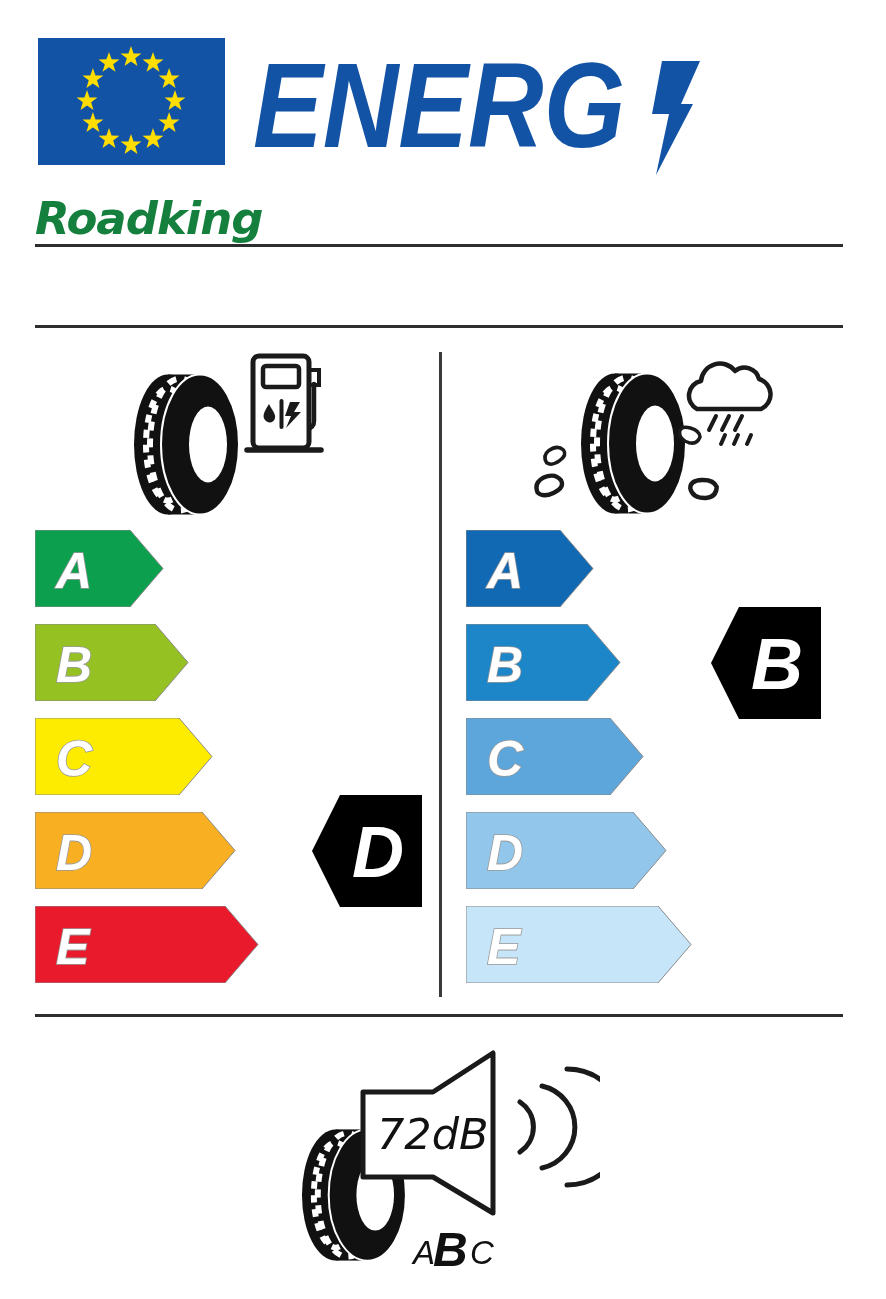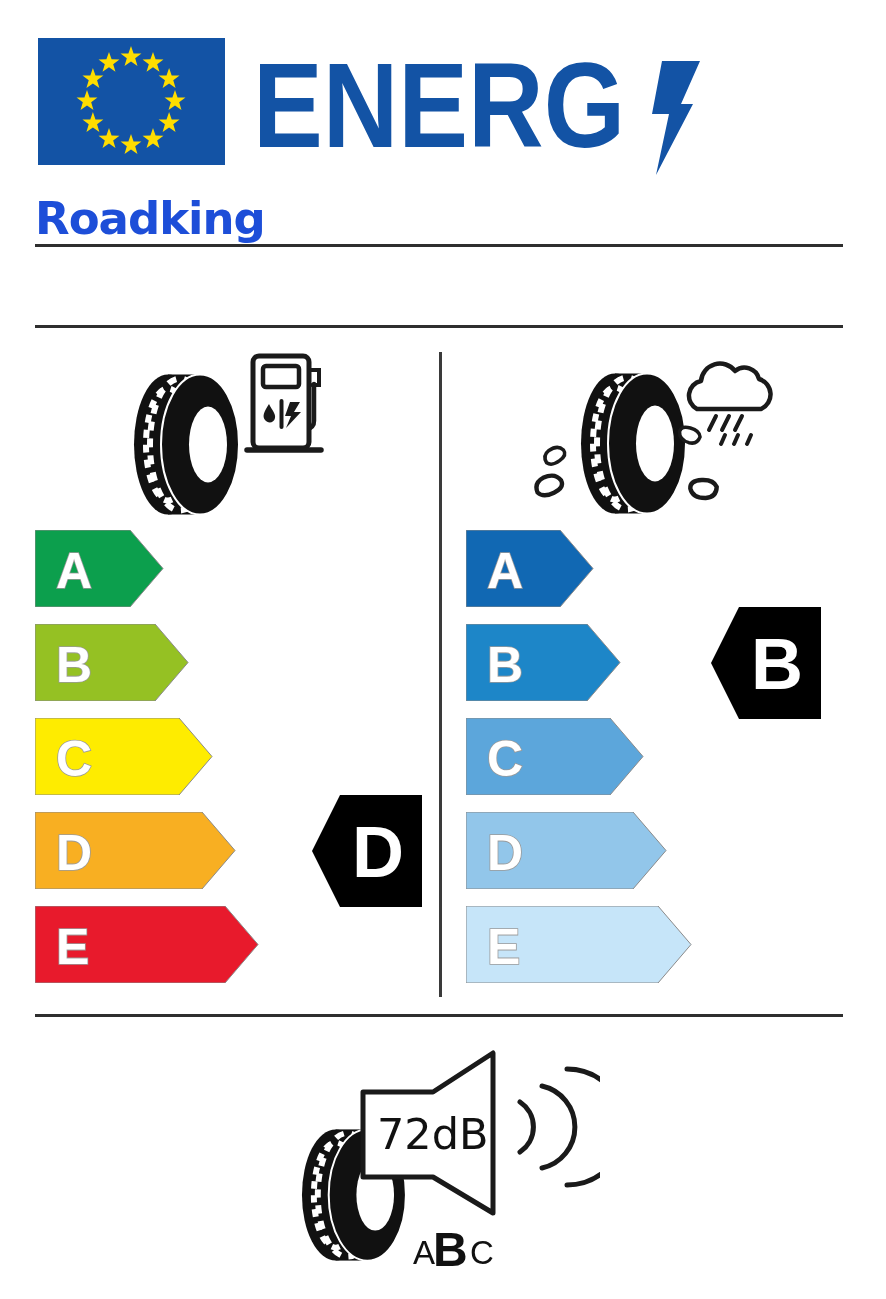--- a/index.html
+++ b/index.html
@@ -1,19 +1,19 @@
 <!DOCTYPE html>
 <html><head>
 <meta charset="utf-8">
 <style>
   html,body{margin:0;padding:0;background:#ffffff;}
   body{font-family:"DejaVu Sans", sans-serif;}
-  .label{position:relative;width:843px;height:1299px;background:#fff;overflow:hidden;}
+  .label{position:relative;width:843px;height:1299px;background:#fff;overflow:hidden;font-style:italic;}
   .abs{position:absolute;}
-  .brand{font-weight:bold;color:#1d4ed8;font-size:45px;letter-spacing:-1px;line-height:1;}
+  .brand{font-weight:bold;color:#15803d;font-size:45px;letter-spacing:-1px;line-height:1;}
   .rule{position:absolute;height:3px;background:#2e2e2e;width:816px;left:35px;}
   .vdivider{position:absolute;width:3px;background:#3a3a3a;}
   svg text{font-family:"Liberation Sans", sans-serif;}
   .arrow text{font-weight:bold;font-size:50px;fill:#ffffff;stroke:#9a9a9a;stroke-width:1.6px;paint-order:stroke;}
   .badge text{font-weight:bold;font-size:72px;fill:#ffffff;}
   .noise-db{font-size:43px;fill:#111;font-family:"DejaVu Sans",sans-serif;}
   .noise-abc-small{font-size:33px;fill:#111;}
   .noise-abc-big{font-size:48px;font-weight:bold;fill:#111;}
   .energ-text{font-weight:bold;fill:#1353A5;}
 </style>

